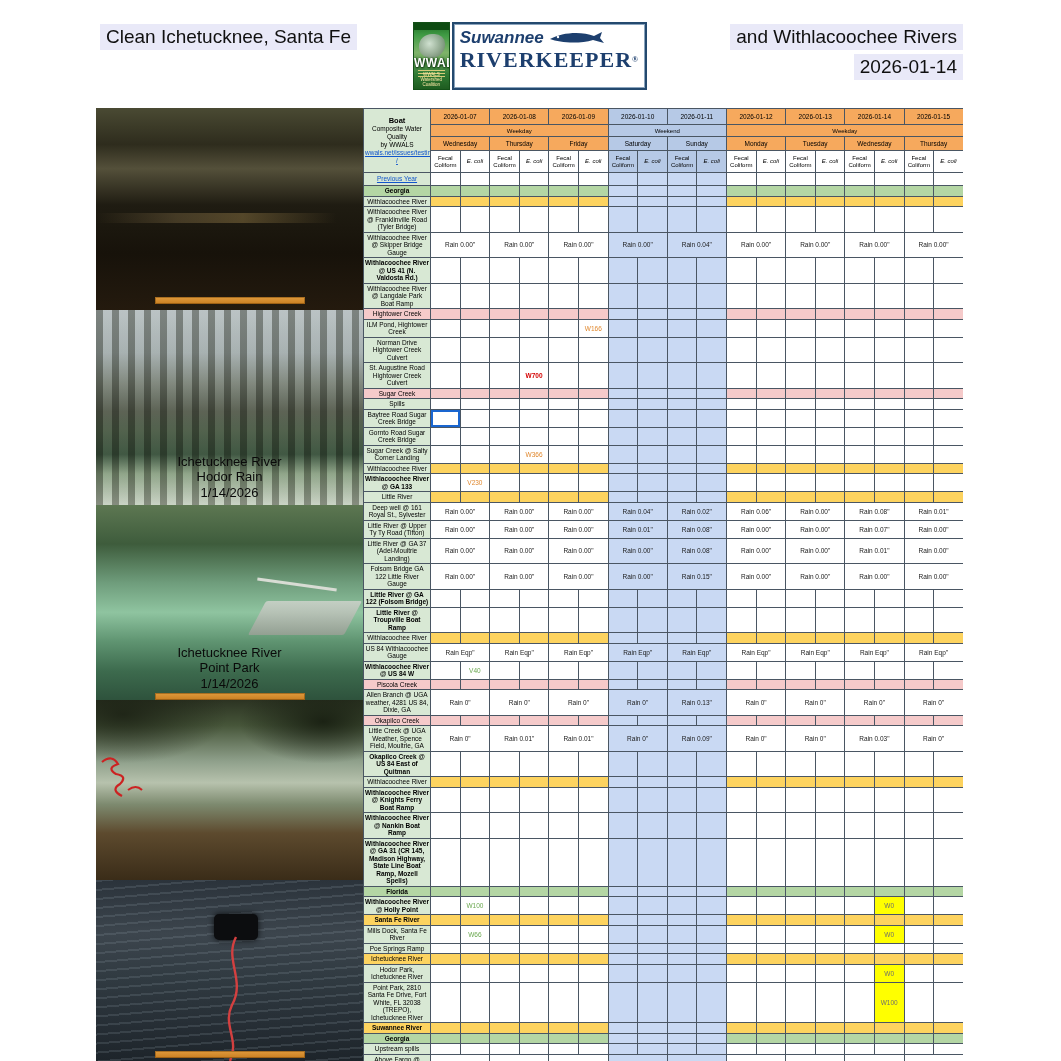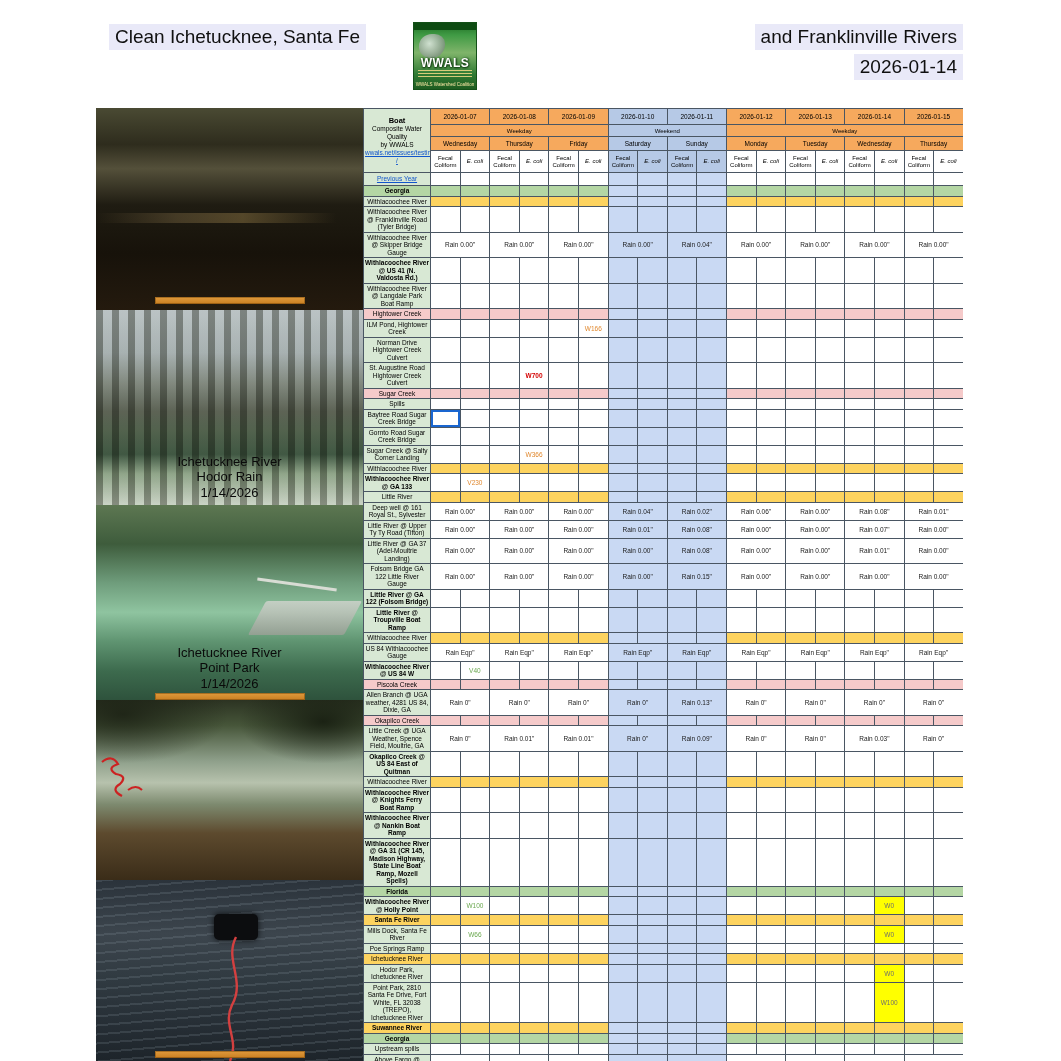--- a/index.html
+++ b/index.html
@@ -4,21 +4,21 @@
 <style>
   html,body{margin:0;padding:0;}
   .page{position:relative;width:1061px;height:1061px;background:#ffffff;
         font-family:"Liberation Sans",sans-serif;overflow:hidden;}
 
   
   .hdr-left{position:absolute;left:100px;top:24px;}
   .hdr-right{position:absolute;right:98px;top:24px;text-align:right;}
   .chip{display:inline-block;background:#e9e9f8;color:#101010;font-size:19px;
         padding:2px 6px;margin-bottom:4px;white-space:nowrap;}
-  .hdr-left .chip{display:table;margin-left:9px;}
+  .hdr-left .chip{display:table;}
 
   .logo{position:absolute;left:413px;top:22px;width:234px;height:68px;display:flex;}
   .emblem{width:64px;height:68px;background:linear-gradient(180deg,#1e6b22 0%,#3f9a44 18%,#7fb46a 45%,#2f7a33 78%,#1e5c20 100%);
           position:relative;overflow:hidden;border:1px solid #145018;box-sizing:border-box;}
   .emblem .topstrip{position:absolute;top:0;left:0;right:0;height:7px;background:#0e4b12;}
   .emblem .moth{position:absolute;left:5px;top:11px;width:26px;height:24px;border-radius:50% 40% 55% 45%;
           background:radial-gradient(circle at 40% 40%,#dce7dd,#8fa38f 60%,#5d715d);opacity:.9;}
   .emblem .wwals{position:absolute;left:0;right:0;top:33px;text-align:center;color:#ffffff;
           font-weight:bold;font-size:12px;letter-spacing:.5px;text-shadow:0 1px 2px #08300a,1px 0 2px #08300a;}
   .emblem .tag{position:absolute;left:0;right:0;bottom:2px;text-align:center;color:#ffe9a8;
@@ -100,24 +100,34 @@
   </div>
 
   <div class="logo">
     <div class="emblem">
       <div class="topstrip"></div>
       <div class="moth"></div>
       <div class="wwals">WWALS</div>
       <div class="bars"></div>
       <div class="tag">WWALS Watershed Coalition</div>
     </div>
+    <div class="brandbox">
+      <div class="brand-top">
+        <span class="brand-suwannee">Suwannee</span>
+        <svg class="fish" width="62" height="16" viewBox="0 0 62 16">
+          <path d="M2 9 C 14 2, 34 1, 46 6 L 54 2 L 52 8 L 56 13 L 45 10 C 32 14, 12 13, 2 9 Z" fill="#1d3f6e"></path>
+          <circle cx="10" cy="7" r="1.2" fill="#ffffff"></circle>
+        </svg>
+      </div>
+      <div class="brand-rk"><span>RIVERKEEPER</span><span class="brand-reg">®</span></div>
+    </div>
   </div>
 
   <div class="hdr-right">
-    <span class="chip">and Franklinville Rivers</span><br>
+    <span class="chip">and Withlacoochee Rivers</span><br>
     <span class="chip">2026-01-14</span>
   </div>
 
   <div class="photos">
     <div class="ph ph1">
       <div class="glint"></div>
       <div class="caption-bar" style="bottom:6px;"></div>
     </div>
     <div class="ph ph2">
       <div class="trees"></div>

